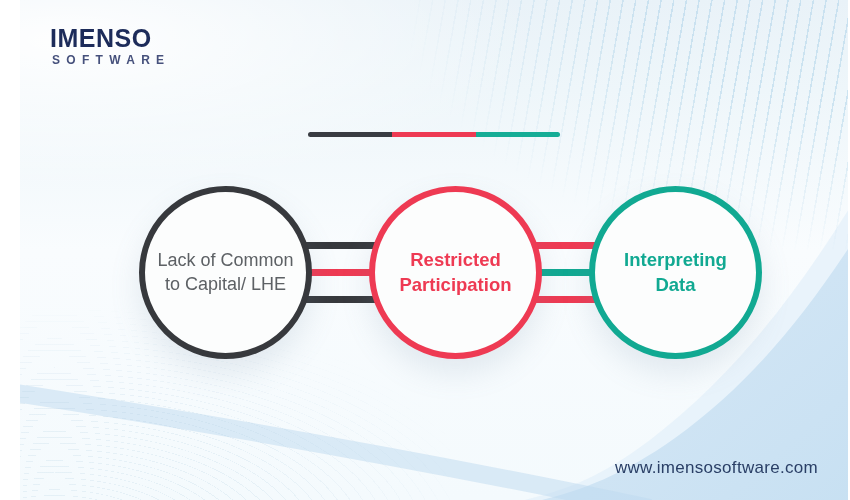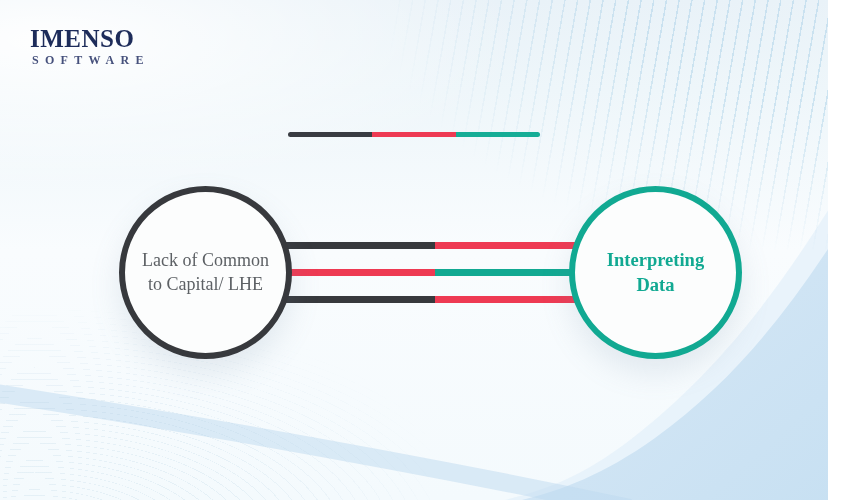--- a/index.html
+++ b/index.html
@@ -1,23 +1,24 @@
 <!DOCTYPE html>
 <html><head>
 <meta charset="utf-8">
 <style>
   html,body{margin:0;padding:0;}
   .canvas{
     position:relative;
     width:828px;height:500px;
     overflow:hidden;
-    font-family:Liberation Serif, serif;
+    font-family:Liberation Sans, sans-serif;
     background:
       radial-gradient(ellipse 760px 240px at 6% 8%, rgba(255,255,255,.95), rgba(255,255,255,0) 62%),
       linear-gradient(180deg,#e9f2f8 0%,#eef6fa 18%,#f9fcfe 50%,#f4fafd 100%);
+    margin-left: 20px;
   }
   .bg-svg{position:absolute;left:0;top:0;z-index:0;}
   .stripes{
     position:absolute;top:0;right:0;width:440px;height:250px;z-index:0;
     background:repeating-linear-gradient(100deg, rgba(150,198,226,0) 0px, rgba(150,198,226,0) 11px, rgba(150,198,226,.38) 11px, rgba(150,198,226,.38) 12.5px);
     -webkit-mask:radial-gradient(ellipse at 96% 0%, #000 30%, transparent 72%);
             mask:radial-gradient(ellipse at 96% 0%, #000 30%, transparent 72%);
   }
   .waves-bl{
     position:absolute;left:0;bottom:0;width:430px;height:190px;z-index:0;
@@ -113,21 +114,25 @@
       <div class="cline g1 ly2 l-red"></div>
       <div class="cline g1 ly3 l-dark"></div>
 
       <div class="cline g2 ly1 l-red"></div>
       <div class="cline g2 ly2 l-teal"></div>
       <div class="cline g2 ly3 l-red"></div>
 
       <div class="circle circle-1">
         <span class="circle-label lbl-1">Lack of Common to Capital/ LHE</span>
       </div>
+      <div class="circle circle-2">
+        <span class="circle-label lbl-2">Restricted Participation</span>
+      </div>
       <div class="circle circle-3">
         <span class="circle-label lbl-3">Interpreting Data</span>
       </div>
 
     </div>
 
+    <a class="website" href="#">www.imensosoftware.com</a>
 
   </div>
 </div>
 
 </body></html>

